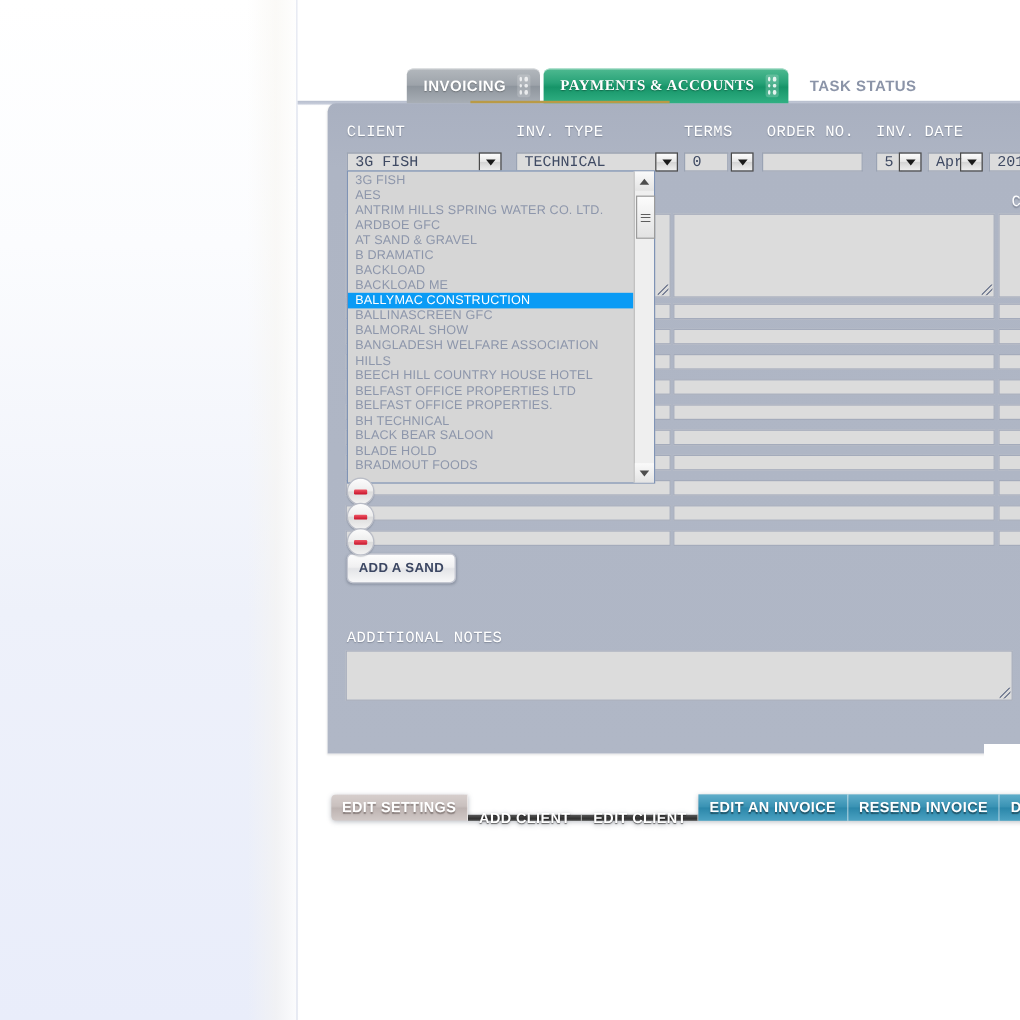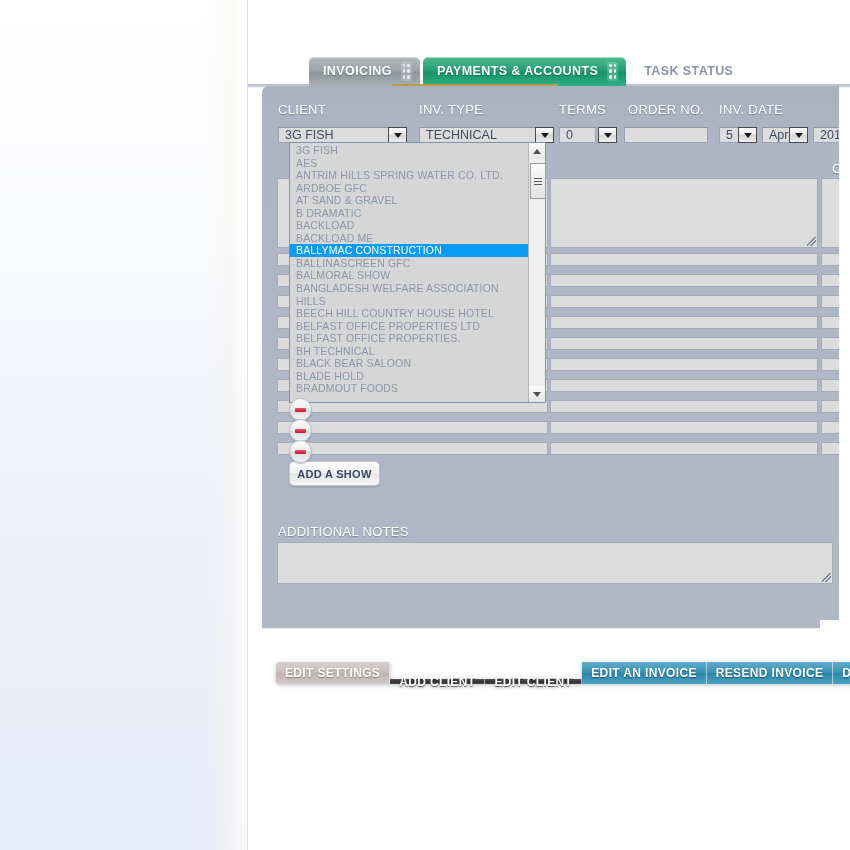--- a/index.html
+++ b/index.html
@@ -26,21 +26,21 @@
   }
   #top-white{
     position:absolute;left:248px;top:0;right:0;height:86px;background:#ffffff;
   }
   #tabstrip-shadow{
     position:absolute;left:248px;top:84px;right:0;height:4px;
     background:linear-gradient(180deg,#b6bdcd 0%,#c6ccda 60%,#ffffff 100%);
   }
 
   
-  #tabbar{position:absolute;left:261px;top:56px;height:30px;display:flex;align-items:center;z-index:6;padding-left:48px;}
+  #tabbar{position:absolute;left:291px;top:56px;height:30px;display:flex;align-items:flex-end;z-index:6;padding-left:48px;}
   .tab{
     position:relative;height:29px;display:flex;align-items:center;
     border-radius:5px 5px 0 0;font-size:12.5px;font-weight:bold;letter-spacing:.4px;
     padding:0 8px 0 14px;box-sizing:border-box;color:#fff;
   }
   .tab .tab-label{white-space:nowrap;}
   .grip{
     width:11px;height:19px;margin-left:9px;border-radius:2px;
     display:grid;grid-template-columns:1fr 1fr;grid-template-rows:repeat(3,1fr);
     gap:2px;padding:2px;box-sizing:border-box;
@@ -50,37 +50,39 @@
     background:linear-gradient(180deg,#b3b8bd 0%,#9da3aa 48%,#8e959d 52%,#a8aeb5 100%);
     box-shadow:inset 0 1px 0 rgba(255,255,255,.45);
     text-shadow:0 1px 1px rgba(0,0,0,.28);
   }
   .tab-inactive .grip{background:rgba(255,255,255,.18);}
   .tab-inactive .grip i{background:rgba(255,255,255,.75);}
   .tab-active{
     background:linear-gradient(180deg,#4fba91 0%,#27a277 42%,#169468 54%,#31b083 100%);
     box-shadow:inset 0 1px 0 rgba(255,255,255,.5);
     text-shadow:0 1px 1px rgba(0,0,0,.3);
+    font-family:Liberation Serif, serif;
   }
   .tab-active .grip{background:rgba(255,255,255,.2);}
   .tab-plain{
     background:transparent;color:#8b94a8;text-shadow:none;
     padding:0 10px 0 18px;align-items:center;
   }
   #tab-underline{
     position:absolute;left:392px;top:84px;width:166px;height:2px;background:#b99a46;z-index:7;
   }
 
   
   #panel{
-    position:absolute;left:262px;top:86px;width:577px;height:542px;
+    position:absolute;left:273px;top:86px;width:577px;height:542px;
     background:linear-gradient(180deg,#a9b0c0 0%,#aeb5c4 10%,#b0b7c6 100%);
     border-radius:7px 0 0 0;
     box-shadow:0 1px 2px rgba(0,0,0,.10);
     overflow:hidden;
+    font-family:Liberation Mono, monospace;
   }
   #panel-notch{
     position:absolute;left:820px;top:620px;width:30px;height:22px;
     background:#ffffff;border-radius:0 0 0 14px;z-index:4;
   }
 
   .field-label{
     position:absolute;color:#ffffff;font-size:13px;letter-spacing:.3px;
     text-shadow:0 1px 1px rgba(90,98,115,.55);white-space:nowrap;
   }
@@ -349,21 +351,21 @@
     <i></i>
   </div>
 <div class="rm-btn" style="left:289px;top:419px;">
     <i></i>
   </div>
 <div class="rm-btn" style="left:289px;top:440px;">
     <i></i>
   </div>
 
 <div id="add-field">
-  <span>ADD A SHOW</span>
+  <span>ADD A SAND</span>
 </div>
 
 <div id="client-list">
   <div id="list-items">
       <div class="list-item">3G FISH</div>
       <div class="list-item">AES</div>
       <div class="list-item">ANTRIM HILLS SPRING WATER CO. LTD.</div>
       <div class="list-item">ARDBOE GFC</div>
       <div class="list-item">AT SAND &amp; GRAVEL</div>
       <div class="list-item">B DRAMATIC</div>

